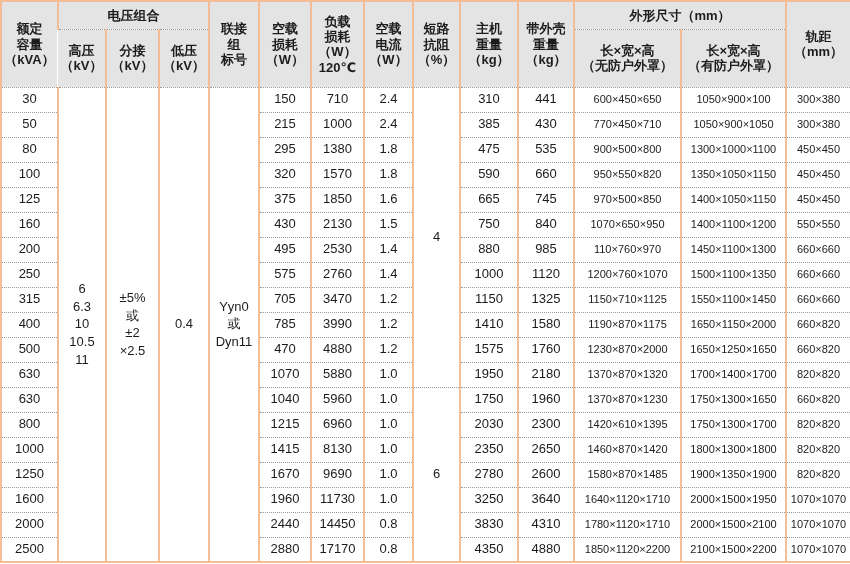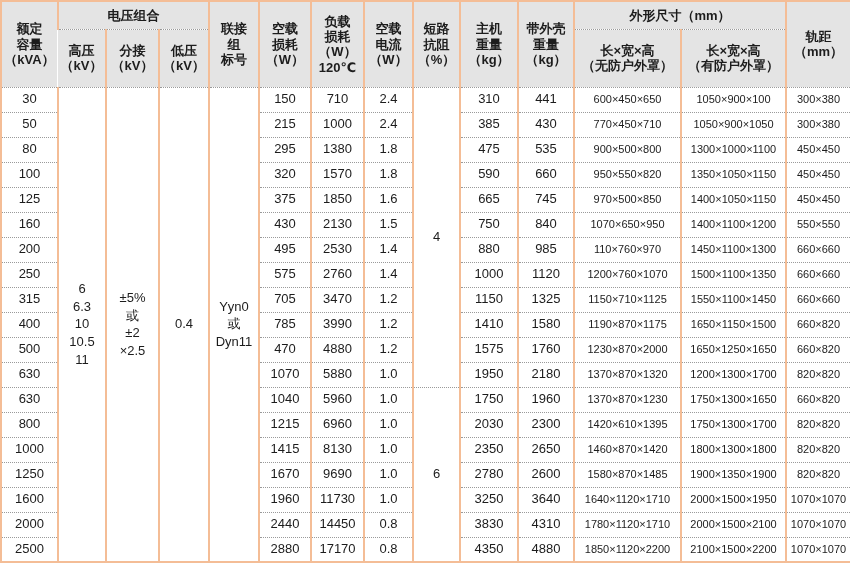--- a/index.html
+++ b/index.html
@@ -232,21 +232,21 @@
       <td class="dim">660×660</td>
     </tr>
     <tr>
       <td>400</td>
       <td>785</td>
       <td>3990</td>
       <td>1.2</td>
       <td>1410</td>
       <td>1580</td>
       <td class="dim">1190×870×1175</td>
-      <td class="dim">1650×1150×1500</td>
+      <td class="dim">1650×1150×2000</td>
       <td class="dim">660×820</td>
     </tr>
     <tr>
       <td>500</td>
       <td>470</td>
       <td>4880</td>
       <td>1.2</td>
       <td>1575</td>
       <td>1760</td>
       <td class="dim">1230×870×2000</td>
@@ -254,21 +254,21 @@
       <td class="dim">660×820</td>
     </tr>
     <tr>
       <td>630</td>
       <td>1070</td>
       <td>5880</td>
       <td>1.0</td>
       <td>1950</td>
       <td>2180</td>
       <td class="dim">1370×870×1320</td>
-      <td class="dim">1200×1300×1700</td>
+      <td class="dim">1700×1400×1700</td>
       <td class="dim">820×820</td>
     </tr>
     <tr>
       <td>630</td>
       <td>1040</td>
       <td>5960</td>
       <td>1.0</td>
       <td rowspan="7" class="imp">6</td>
       <td>1750</td>
       <td>1960</td>

